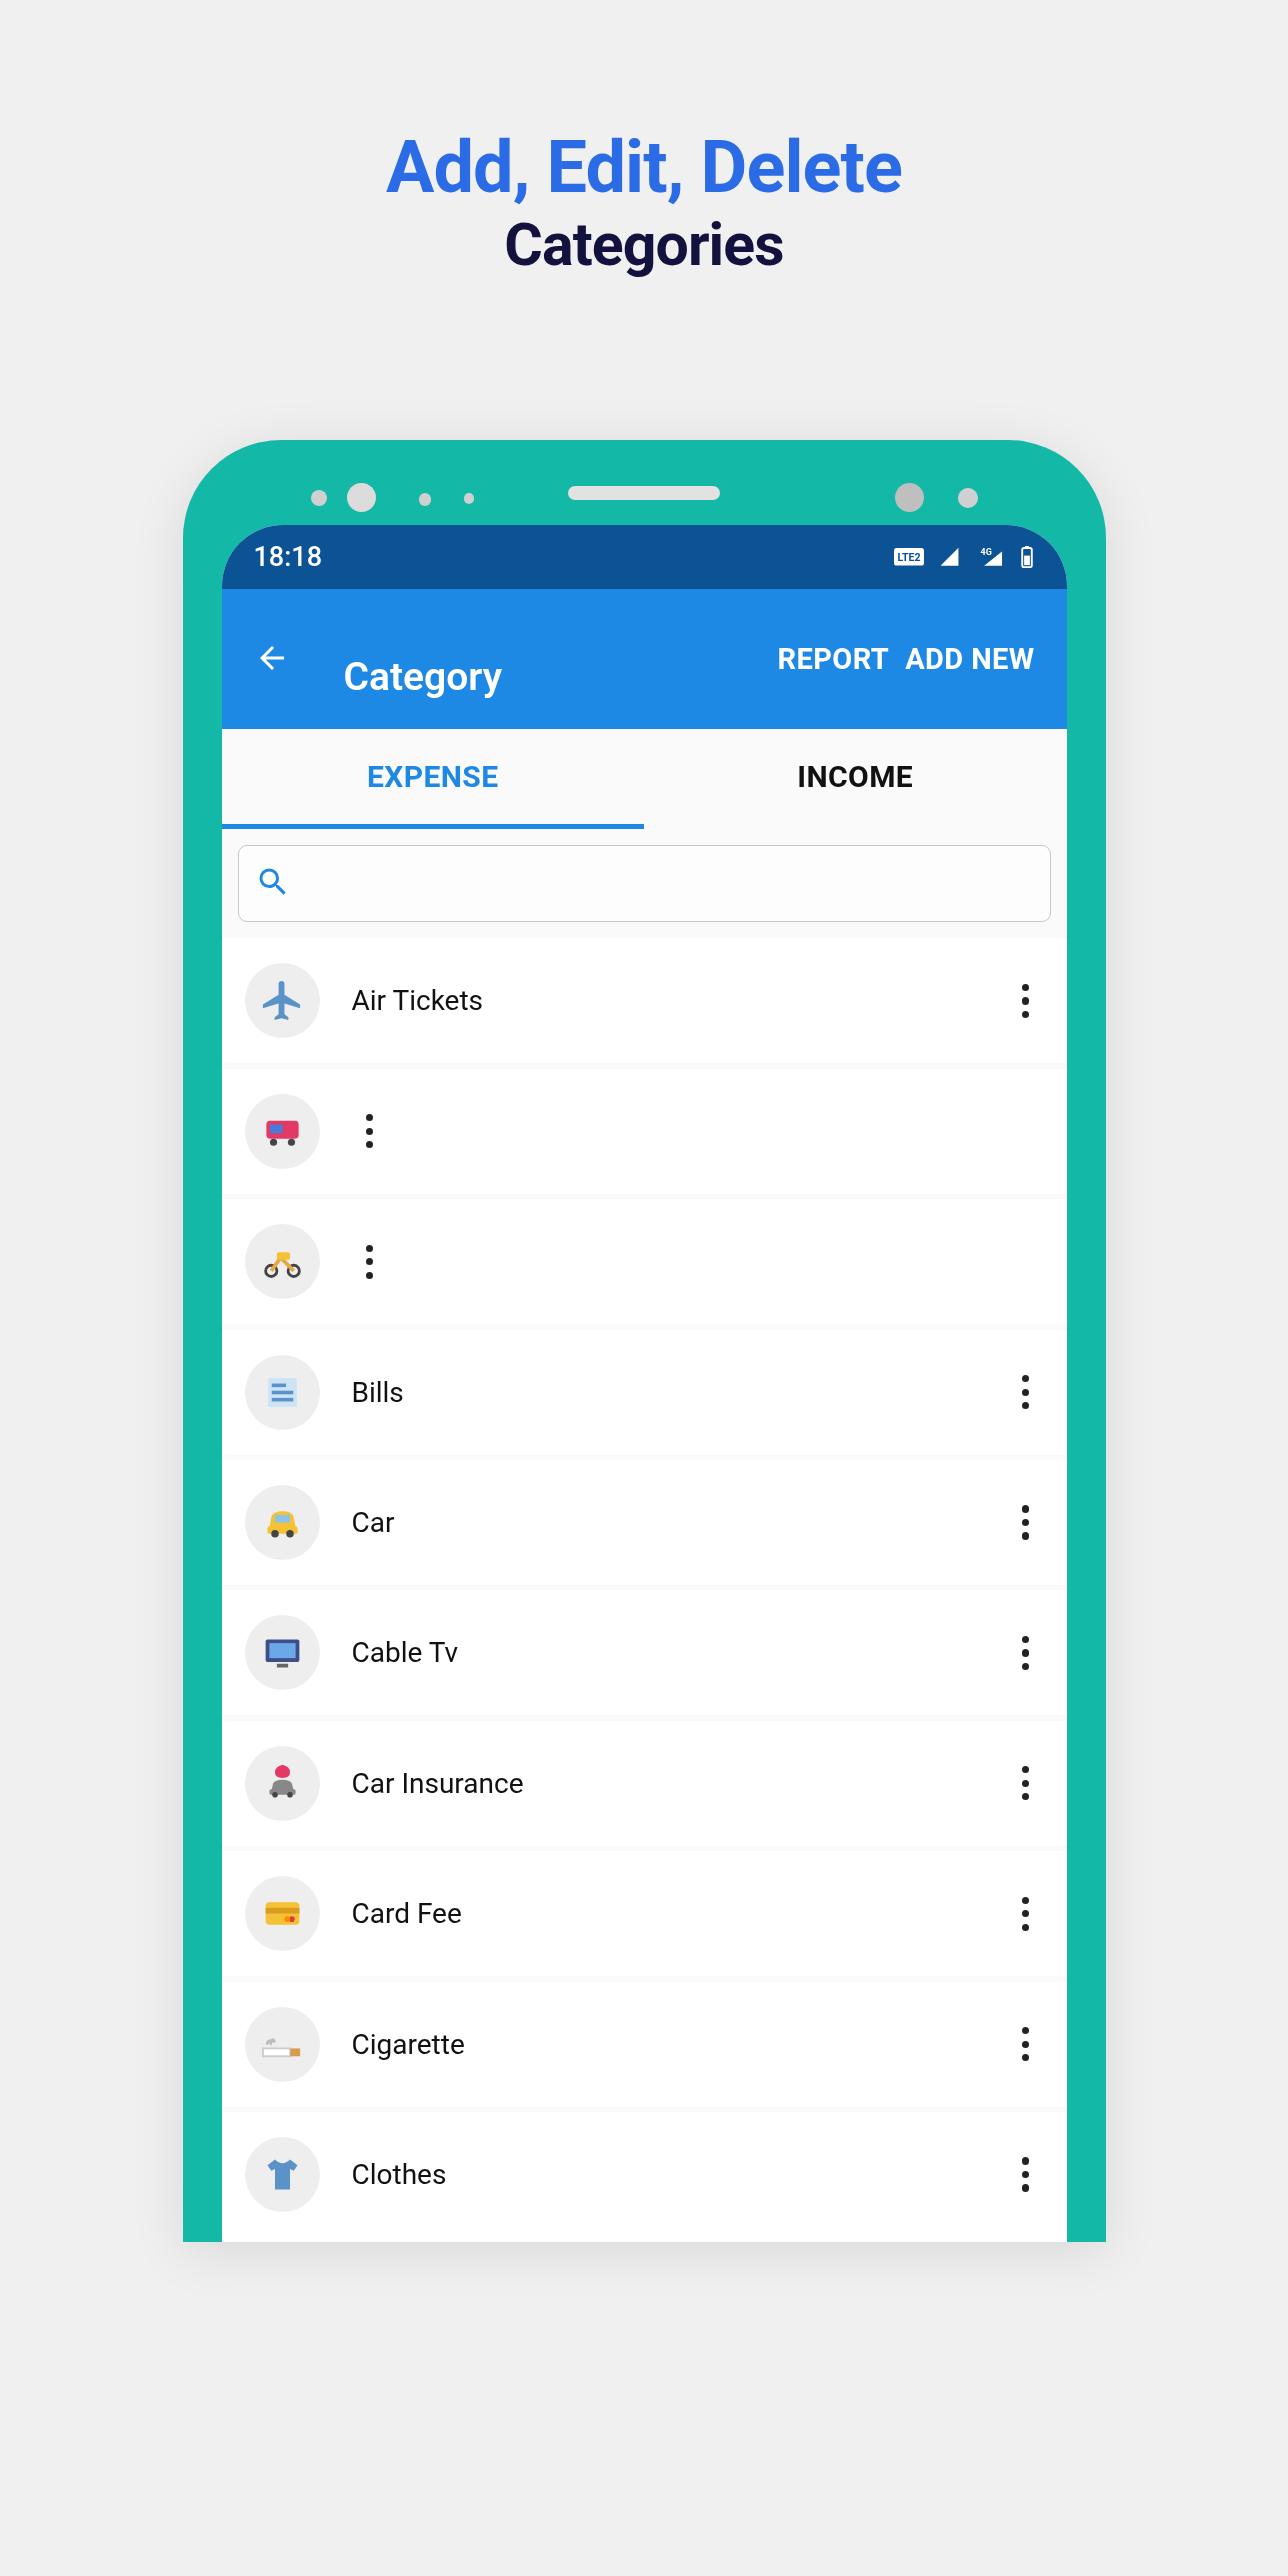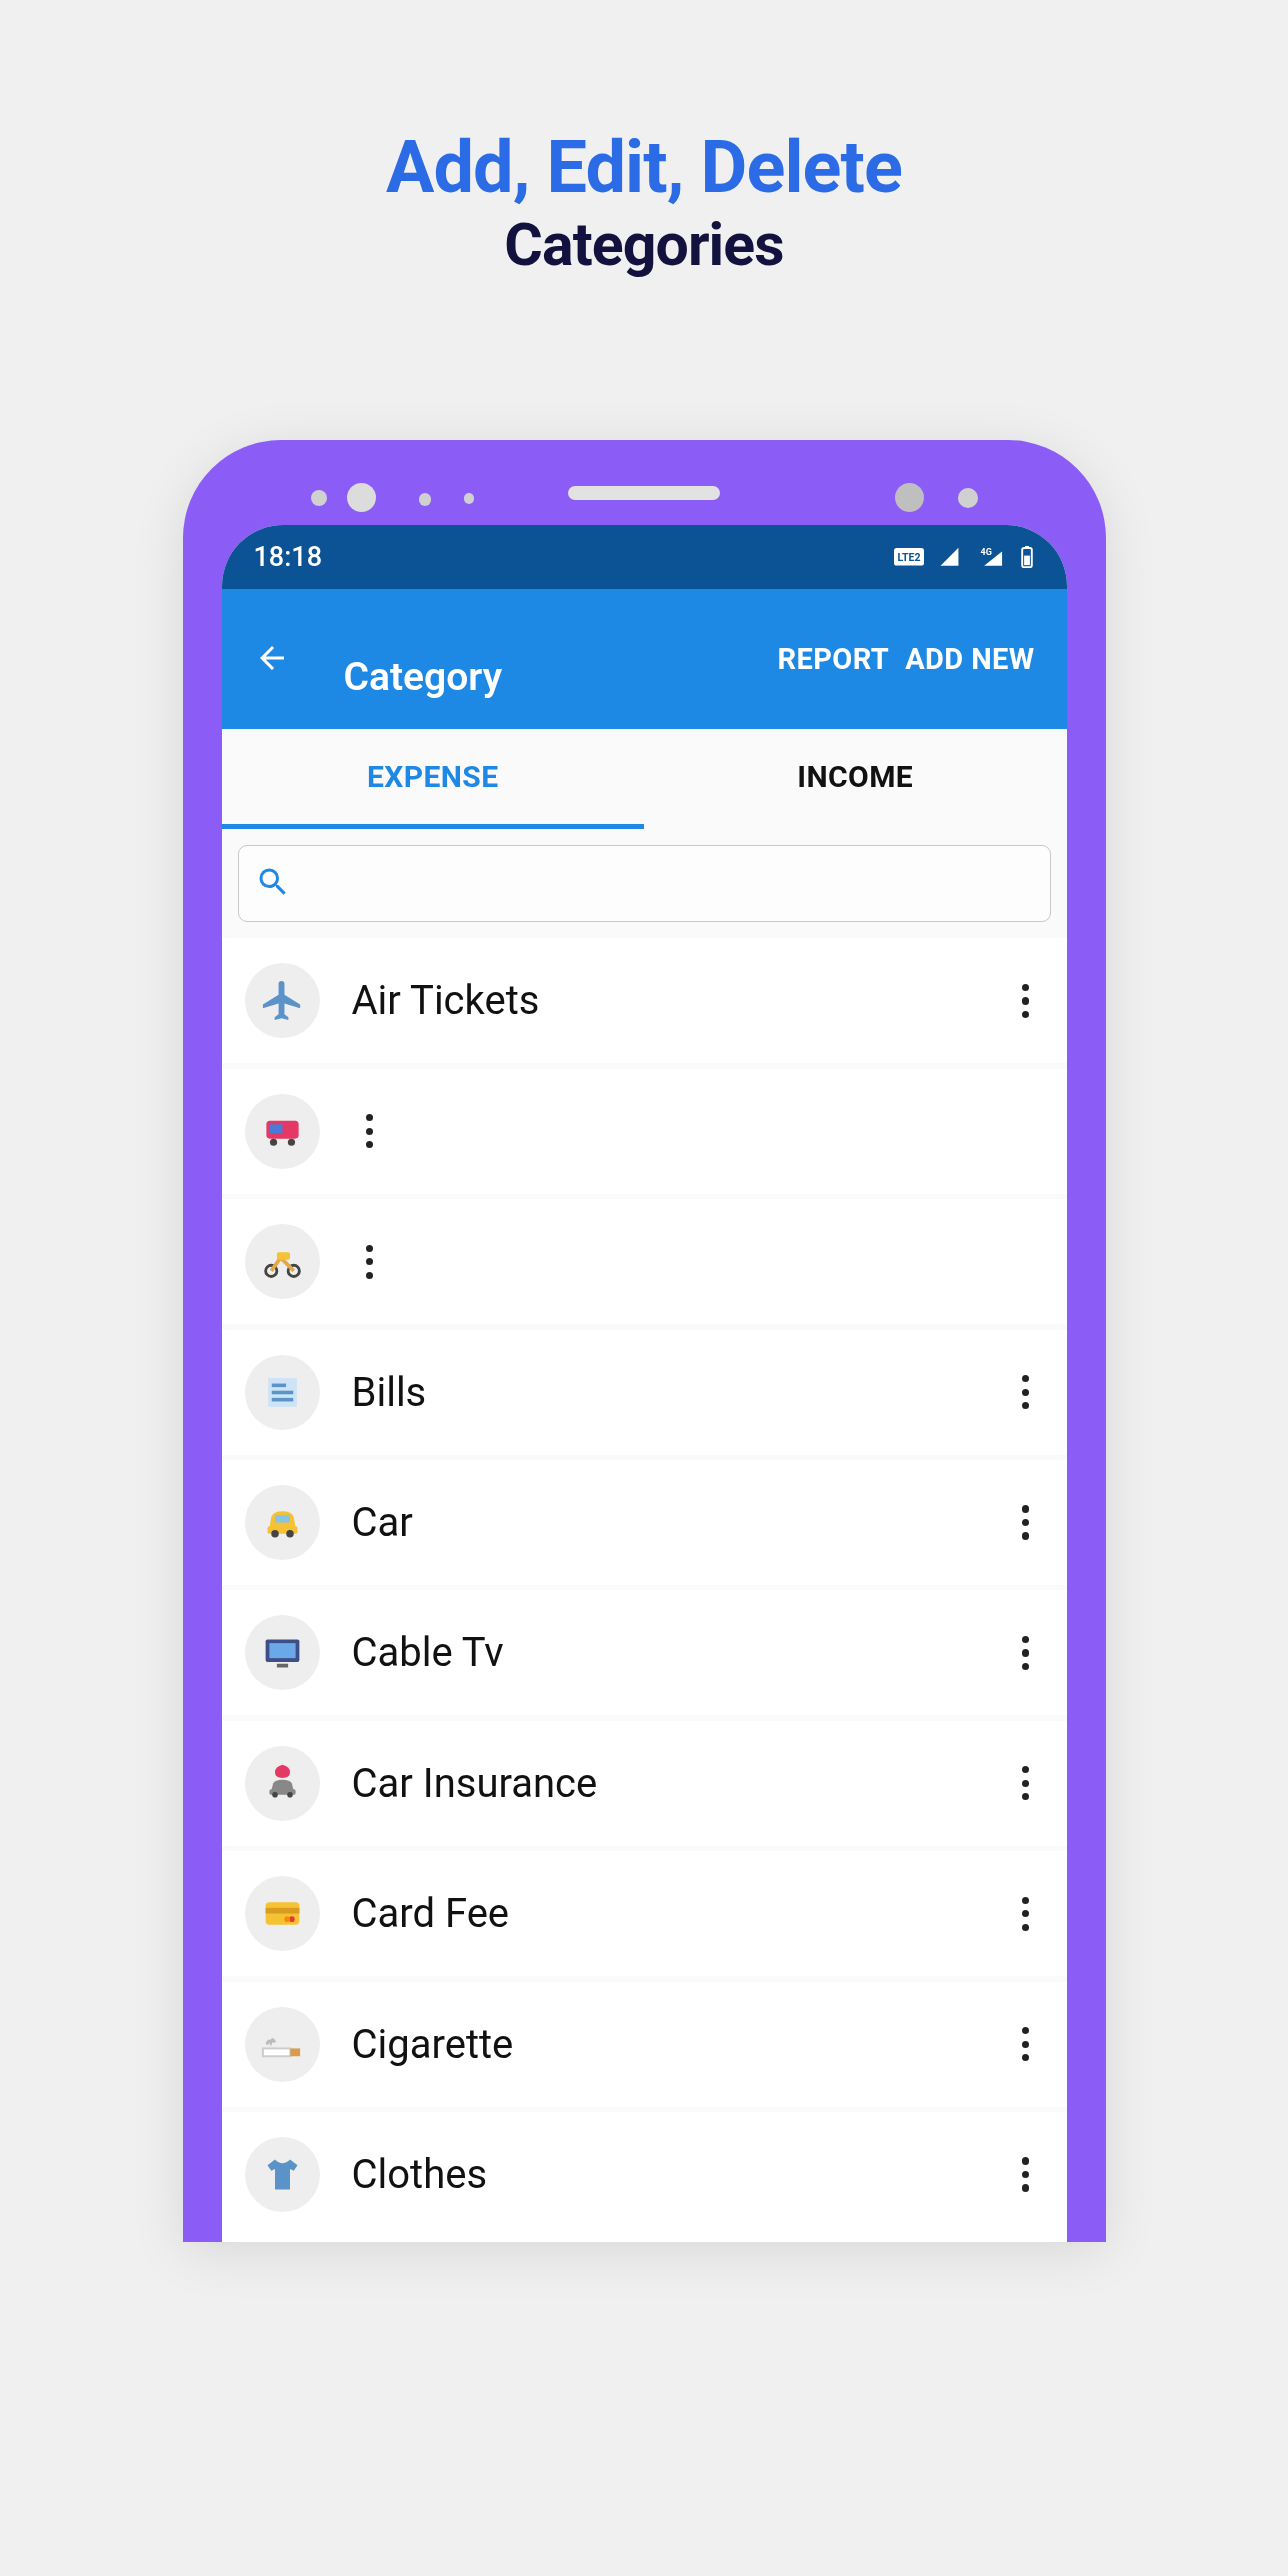--- a/index.html
+++ b/index.html
@@ -24,21 +24,21 @@
       letter-spacing: -0.9px;
     }
     .promo-title .line2 {
       font-size: 59px;
       font-weight: 700;
       color: #13123F;
       letter-spacing: -0.9px;
     }
     .phone-frame {
       width: 923px;
-      background: #8b5cf6;
+      background: #14b8a6;
       border-radius: 98px 98px 0 0;
       padding: 39px 39px 0;
       box-shadow: 0 9px 54px rgba(0,0,0,0.1);
       position: relative;
     }
     .phone-top {
       display: flex;
       align-items: center;
       justify-content: center;
       gap: 19.7px;
@@ -145,21 +145,21 @@
       border-radius: 50%;
       background: #eeeeee;
       display: inline-flex;
       align-items: center;
       justify-content: center;
       margin-right: 32px;
       flex-shrink: 0;
     }
     .item-label {
       flex: 1;
-      font-size: 40px;
+      font-size: 28px;
       color: #111;
     }
     .item-more {
       padding: 9px 14.3px;
       cursor: pointer;
     }
     .kebab { display: flex; flex-direction: column; gap: 6.3px; }
     .kebab span { width: 7.2px; height: 7.2px; background: #222; border-radius: 50%; }
   </style>
 </head>

